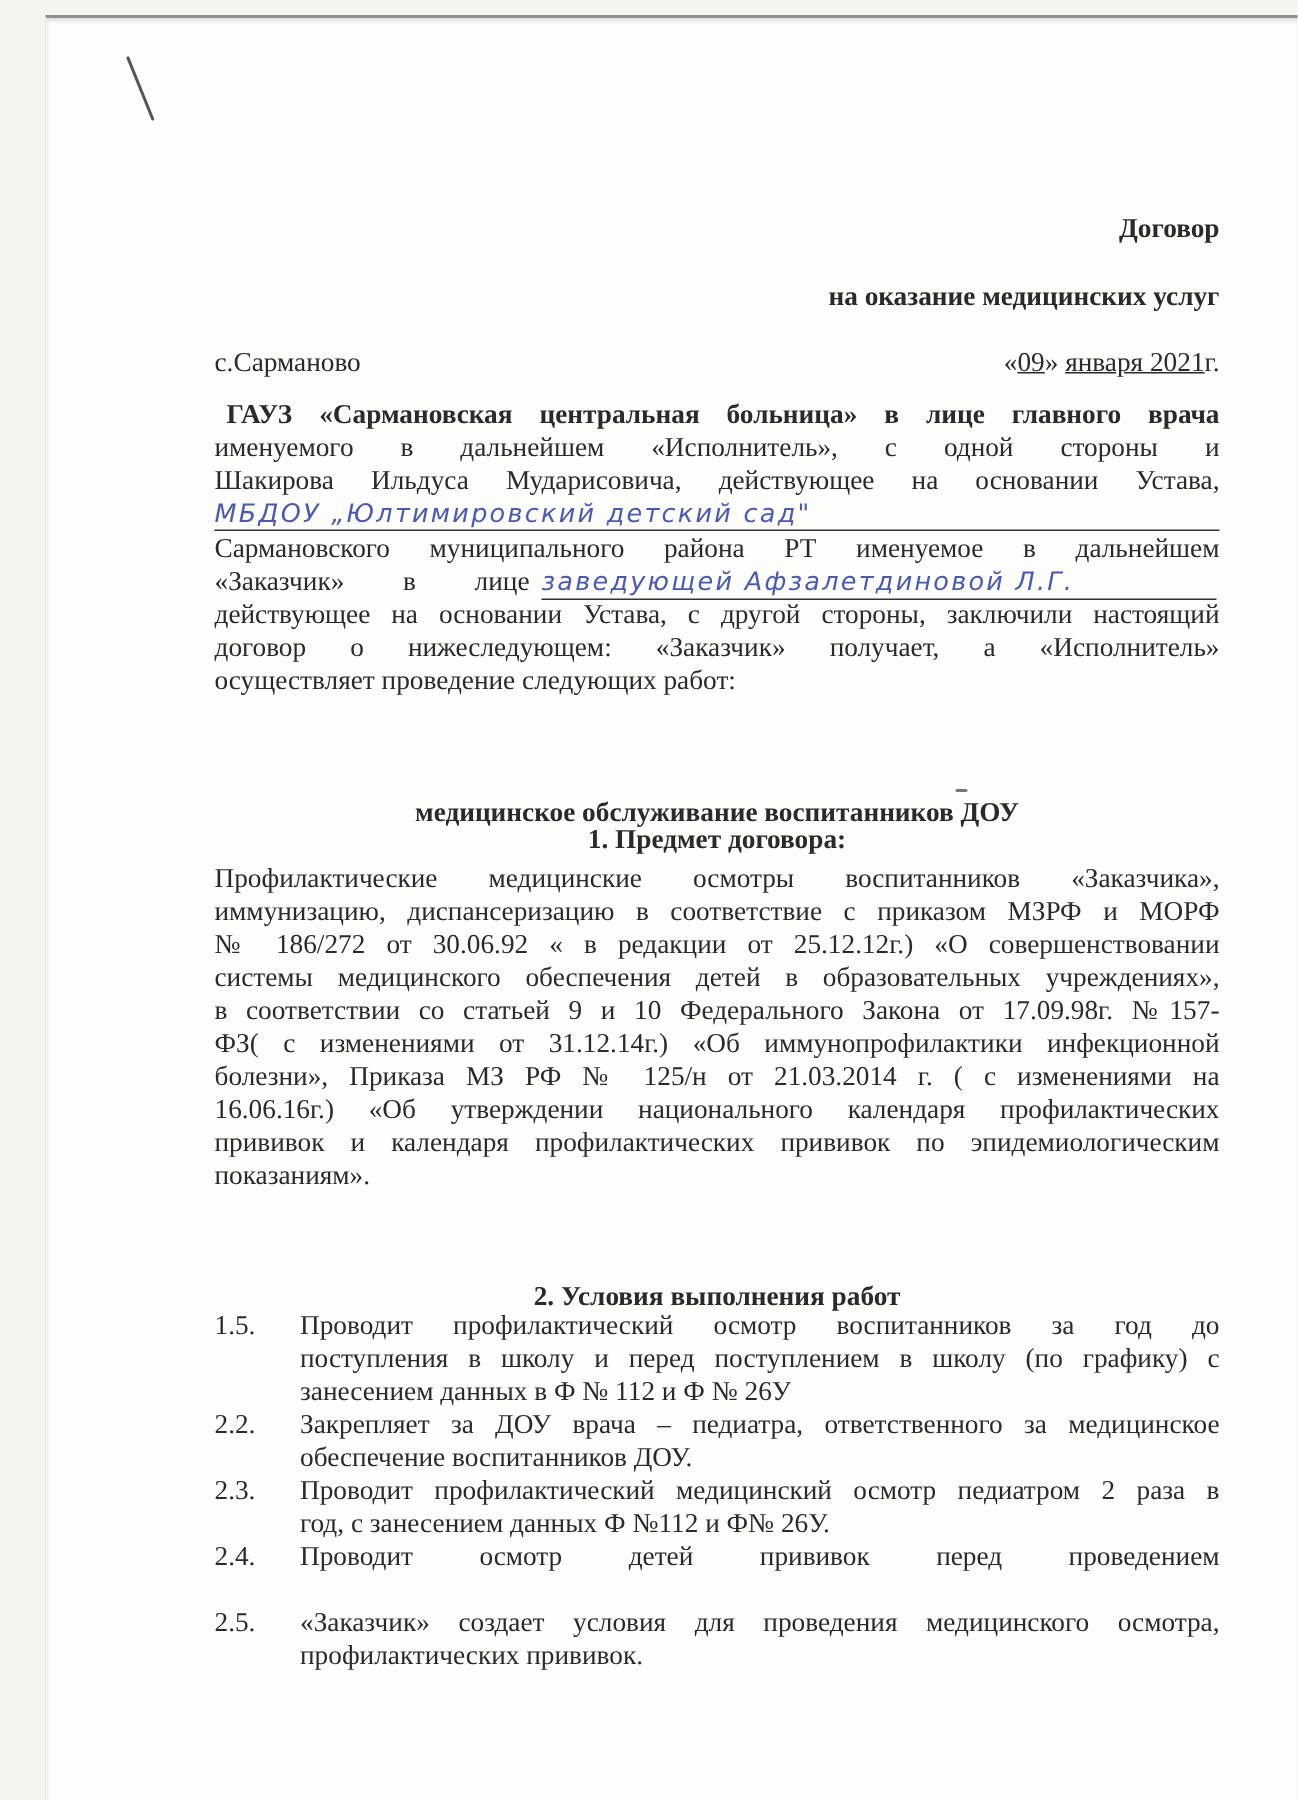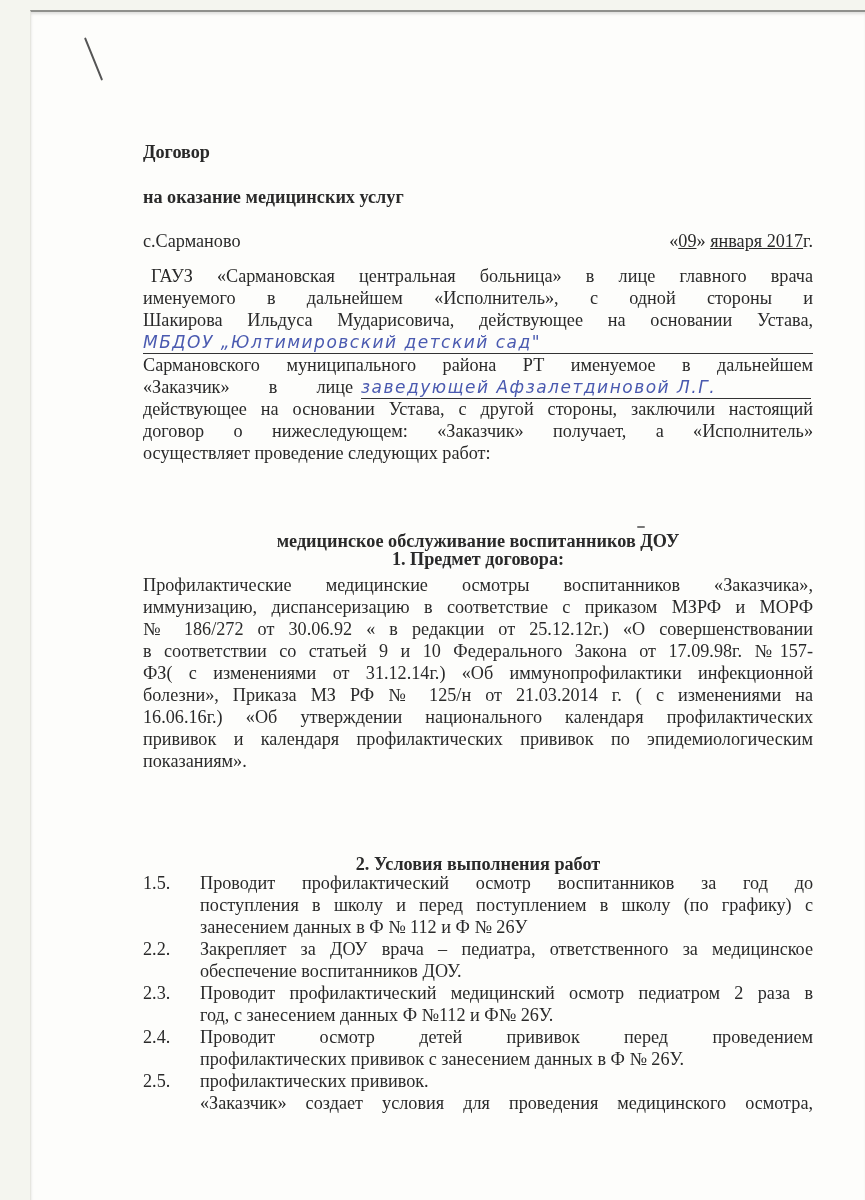--- a/index.html
+++ b/index.html
@@ -16,21 +16,21 @@
     border-top: 2px solid #8f908c;
     border-left: 1px solid #e6e6e0;
     box-shadow: inset 0 2px 3px rgba(0,0,0,0.12);
   }
   .pen-mark {
     position: absolute; left: 53px; top: 26px; width: 2px; height: 46px;
     background: #555; transform: rotate(-22deg); transform-origin: top left;
     border-radius: 1px;
   }
   .doc { position: absolute; left: 143px; top: 0; width: 670px; font-size: 18.2px; line-height: 22px; }
-  .title { position: absolute; left: 0; width: 670px; text-align: left; font-weight: bold; }
+  .title { position: absolute; left: 0; width: 670px; text-align: right; font-weight: bold; }
   .title1 { top: 141px; }
   .title2 { top: 186px; }
   .place { position: absolute; top: 230px; left: 0; }
   .date { position: absolute; top: 230px; right: 0; }
   .date u { text-decoration: underline; }
   .para { position: absolute; left: 0; width: 670px; text-align: justify; }
   .line { display: block; height: 22px; white-space: nowrap; text-align-last: justify; text-align: justify; }
   .line.last { text-align-last: left; }
   .hw {
     font-family: "DejaVu Sans", sans-serif; font-style: italic;
@@ -51,44 +51,45 @@
   <div class="speck" style="left:606px;top:514px;width:8px;height:2px;"></div>
 </div>
 
 <div class="doc">
 
   <div class="title title1">Договор</div>
   <div class="title title2">на оказание медицинских услуг</div>
 
   <div class="place">с.Сарманово</div>
   <div class="date">
-    <span>«</span><u>09</u><span>»</span> <u>января 2017</u><span>г.</span>
+    <span>«</span><u>09</u><span>»</span> <u>января 2021</u><span>г.</span>
   </div>
 
   <div class="para" style="top:265px;">
-    <span class="line" style="padding-left:8px;">ГАУЗ «Сармановская центральная больница» в лице главного врача</span>
+    <span class="line" style="padding-left:8px;font-weight:bold;">ГАУЗ «Сармановская центральная больница» в лице главного врача</span>
     <span class="line">именуемого в дальнейшем «Исполнитель», с одной стороны и</span>
     <span class="line">Шакирова Ильдуса Мударисовича, действующее на основании Устава,</span>
     <span class="line last hw-line"><span class="hw">МБДОУ „Юлтимировский детский сад"</span></span>
     <span class="line">Сармановского муниципального района РТ именуемое в дальнейшем</span>
     <span class="line last" style="text-align-last:left;">
       <span style="display:inline-block;width:210px;text-align:justify;text-align-last:justify;">«Заказчик» в лице</span><span class="hw hw-line" style="display:inline-block;width:450px;margin-left:8px;">заведующей Афзалетдиновой Л.Г.</span>
     </span>
     <span class="line">действующее на основании Устава, с другой стороны, заключили настоящий</span>
     <span class="line">договор о нижеследующем: «Заказчик» получает, а «Исполнитель»</span>
     <span class="line last">осуществляет проведение следующих работ:</span>
   </div>
 
   <div class="sec-title" style="top:508px;margin-top:40px;">1.  Предмет договора:</div>
   <div class="sec-title" style="top:530px;">медицинское обслуживание воспитанников ДОУ</div>
 
   <div class="para" style="top:574px;">
     <span class="line">Профилактические медицинские осмотры воспитанников «Заказчика»,</span>
     <span class="line">иммунизацию, диспансеризацию в соответствие с приказом МЗРФ и МОРФ</span>
     <span class="line">№ 186/272 от 30.06.92 « в редакции от 25.12.12г.) «О совершенствовании</span>
+    <span class="line">системы медицинского обеспечения детей в образовательных учреждениях»,</span>
     <span class="line">в соответствии со статьей 9 и 10 Федерального Закона от 17.09.98г. №157-</span>
     <span class="line">ФЗ( с изменениями от 31.12.14г.) «Об иммунопрофилактики инфекционной</span>
     <span class="line">болезни», Приказа МЗ РФ № 125/н от 21.03.2014 г. ( с изменениями на</span>
     <span class="line">16.06.16г.) «Об утверждении национального календаря профилактических</span>
     <span class="line">прививок и календаря профилактических прививок по эпидемиологическим</span>
     <span class="line last">показаниям».</span>
   </div>
 
   <div class="sec-title" style="top:853px;">2.  Условия выполнения работ</div>
 
@@ -114,25 +115,24 @@
     <div class="txt">
       <span class="line">Проводит профилактический медицинский осмотр педиатром 2 раза в</span>
       <span class="line last">год, с занесением данных Ф №112 и Ф№ 26У.</span>
     </div>
   </div>
 
   <div class="item" style="top:1026px;">
     <span class="num">2.4.</span>
     <div class="txt">
       <span class="line">Проводит осмотр детей прививок перед проведением</span>
-      <span class="line last">профилактических прививок с занесением данных в Ф № 26У.</span>
     </div>
   </div>
 
   <div class="item" style="top:1070px;">
     <span class="num">2.5.</span>
     <div class="txt">
+      <span class="line">«Заказчик» создает условия для проведения медицинского осмотра,</span>
       <span class="line last">профилактических прививок.</span>
-      <span class="line">«Заказчик» создает условия для проведения медицинского осмотра,</span>
     </div>
   </div>
 
 </div>
 
 </body></html>

